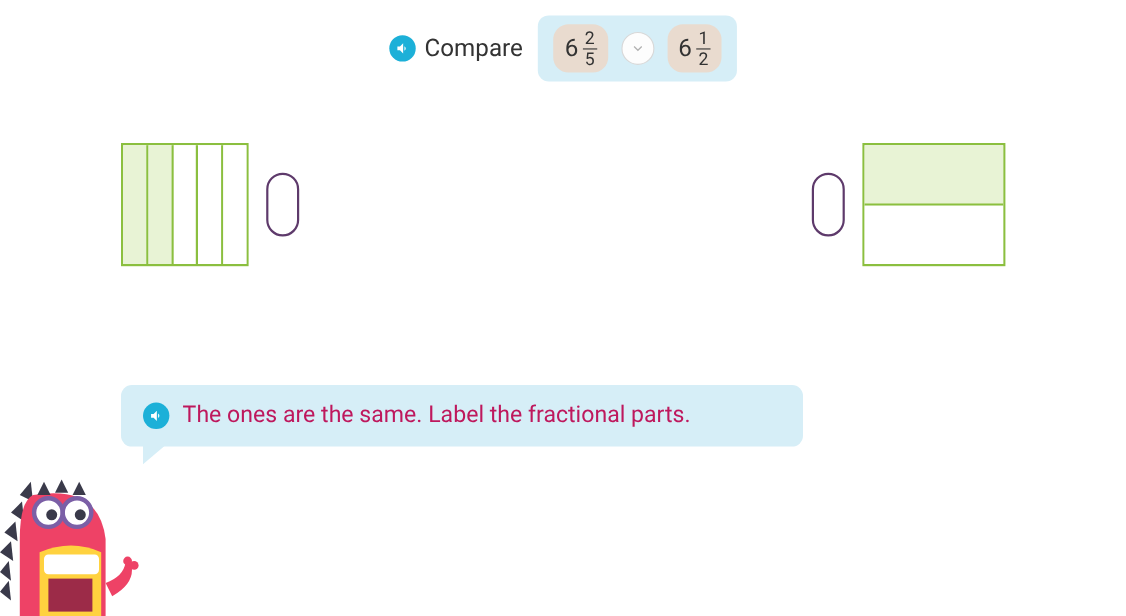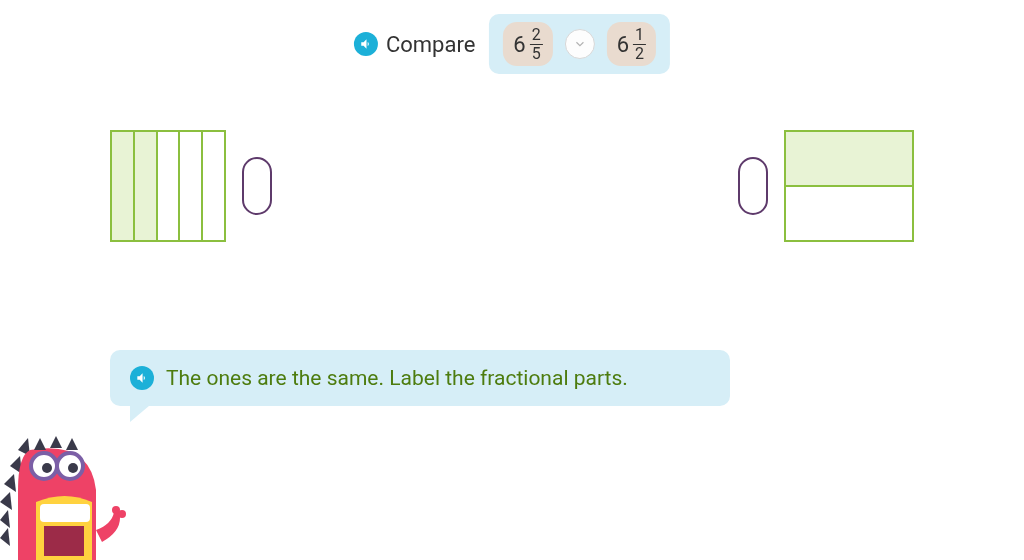--- a/index.html
+++ b/index.html
@@ -92,21 +92,21 @@
     left: 110px;
     top: 350px;
     width: 620px;
     background: #d6eef7;
     border-radius: 10px;
     padding: 16px 20px;
     display: flex;
     align-items: center;
     gap: 12px;
   }
-  .speech-text { font-size: 21px; color: #4d7c0f; }
+  .speech-text { font-size: 21px; color: #be185d; }
   .speech-tail {
     position: absolute;
     left: 20px; bottom: -16px;
     width: 0; height: 0;
     border-left: 0px solid transparent;
     border-right: 26px solid transparent;
     border-top: 22px solid #d6eef7;
   }
 
   

